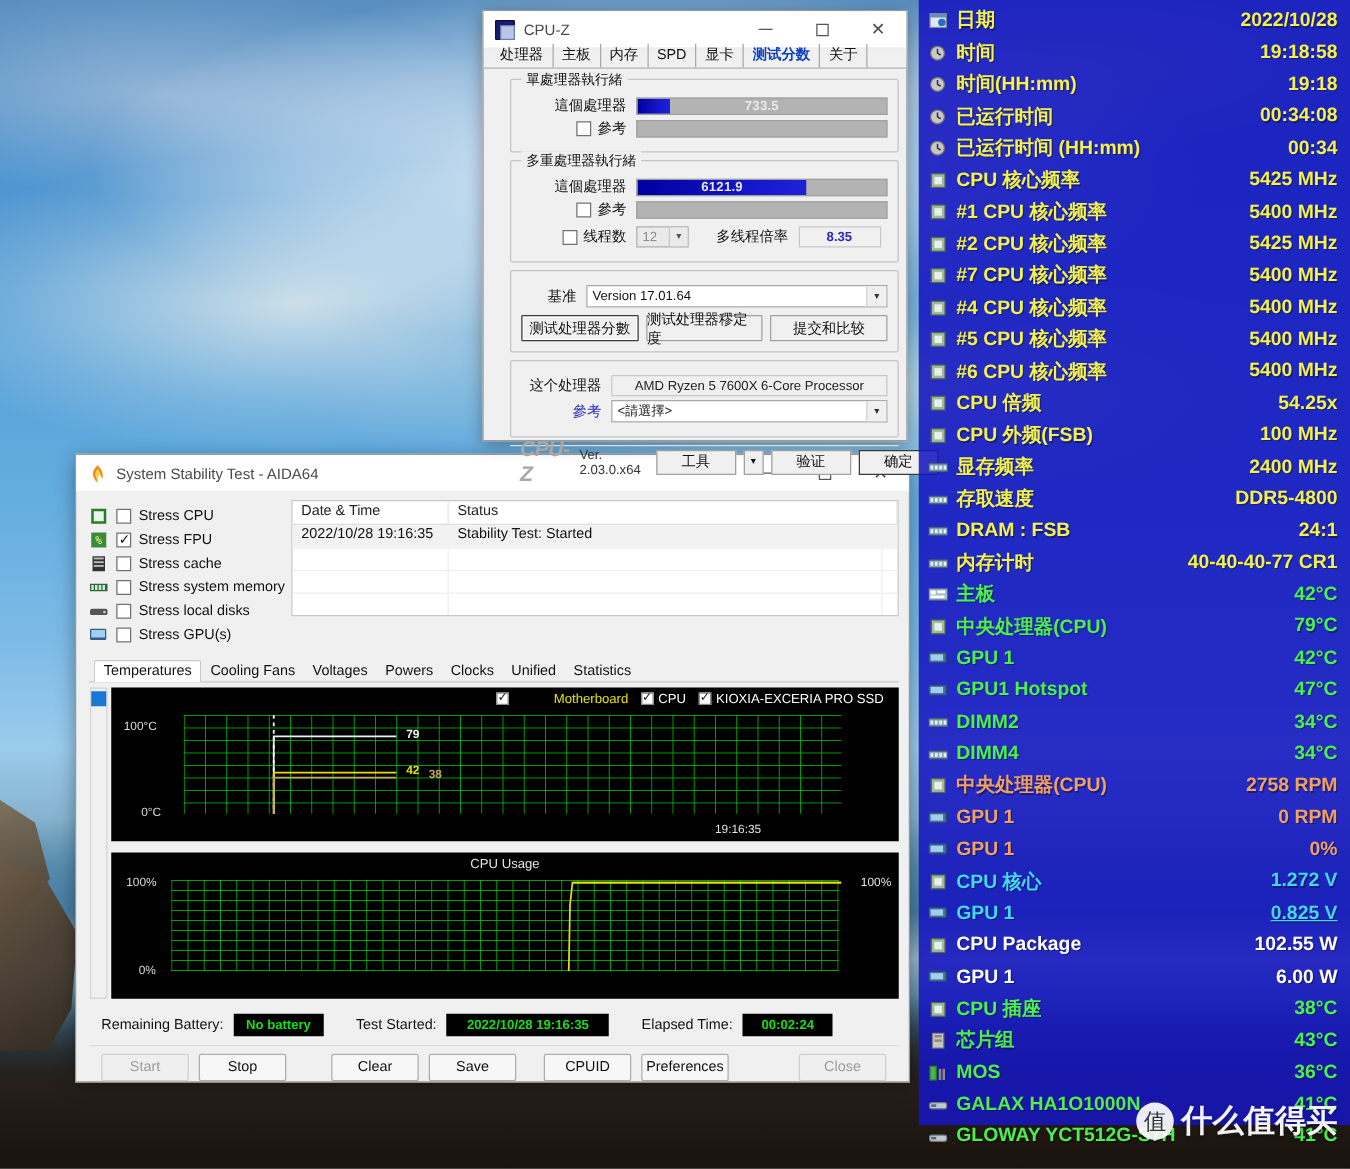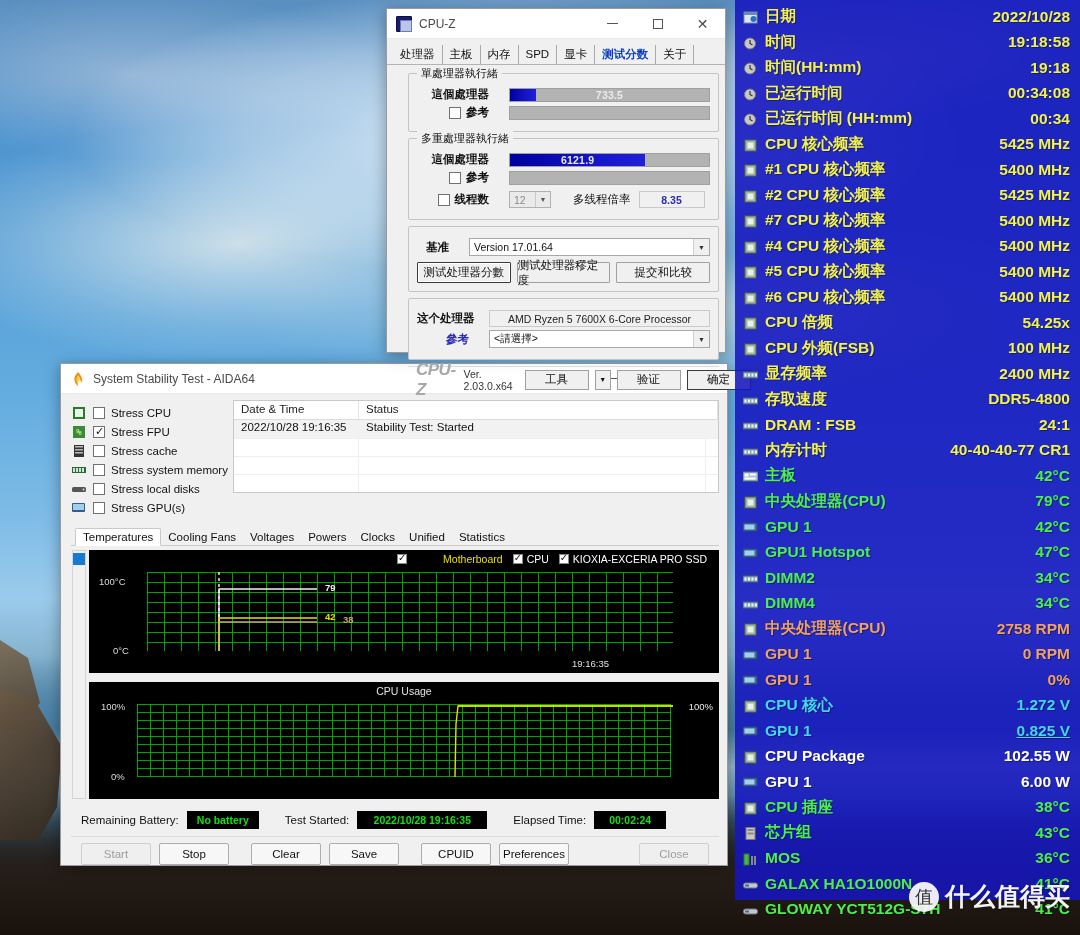--- a/index.html
+++ b/index.html
@@ -79,39 +79,39 @@
   #cpuz .titlebar { height: 30px; }
   #cpuz-icon {
     width: 16px; height: 16px; background: #1a1a6e; border: 1px solid #0d0d45;
     position: relative; border-radius: 1px;
   }
   #cpuz-icon::after {
     content:''; position:absolute; left:3px; top:3px; width:10px; height:10px;
     background:#b9c6e8; border:1px solid #6a7cb8;
   }
   .tabstrip {
-    display: flex; align-items: flex-end; height: 26px; padding: 4px 4px 0 6px;
+    display: flex; align-items: flex-end; height: 16px; padding: 4px 4px 0 6px;
     background:#f0f0f0; border-bottom:1px solid #b4b4b4; gap:0;
   }
   .tab {
     font-size: 11.5px; color:#111; padding: 2px 7px 3px 7px;
     border-right: 1px solid #a9a9a9; line-height: 14px; white-space:nowrap;
   }
   .tab.active { color:#0b3fbf; font-weight: bold; }
   .panel-body { padding: 4px 6px; margin-left: 15px; }
   .group {
     border: 1px solid #c4c4c4; border-radius: 2px; margin: 4px 0 6px 0;
     padding: 10px 8px 8px 8px; position: relative; background:#f0f0f0;
   }
   .group-title {
     position: absolute; top: -8px; left: 8px; background: #f0f0f0;
     padding: 0 4px; font-size: 11px; color:#111;
   }
   .row { display:flex; align-items:center; margin: 3px 0; }
-  .row-label { font-size: 11.5px; color:#111; width: 92px; text-align:right; padding-right: 20px; white-space: nowrap; font-weight: bold;}
+  .row-label { font-size: 11.5px; color:#111; width: 92px; text-align:right; padding-right: 8px; white-space: nowrap;}
   .bar {
     flex: 1 1 auto; height: 14px; background: #b3b3b3;
     border: 1px solid #a0a0a0; position: relative; overflow:hidden;
   }
   .bar .fill { position:absolute; left:0; top:0; bottom:0; background: linear-gradient(to right,#00009e,#1414c8 60%, #2020d8); }
   .bar .bartext {
     position:absolute; inset:0; display:flex; align-items:center; justify-content:center;
     font-size: 10.5px; font-weight: bold; color:#eaeaea; letter-spacing: .2px;
   }
   .bar.empty { background:#b3b3b3; }
@@ -493,21 +493,21 @@
         <span class="ss-box">No battery</span>
         <span class="ss-label">Test Started:</span>
         <span class="ss-box" style="min-width:130px;">2022/10/28 19:16:35</span>
         <span class="ss-label">Elapsed Time:</span>
         <span class="ss-box" style="min-width:72px;">00:02:24</span>
       </div>
 
       <div class="btnbar">
         <div class="abtn disabled">Start</div>
         <div class="abtn">Stop</div>
-        <div class="abtn" style="margin-left:14px;text-align:right;">Clear</div>
+        <div class="abtn" style="margin-left:28px;text-align:right;">Clear</div>
         <div class="abtn">Save</div>
         <div class="abtn" style="margin-left:14px;">CPUID</div>
         <div class="abtn">Preferences</div>
         <div class="spacer"></div>
         <div class="abtn disabled">Close</div>
       </div>
     </div>
   </div>
 
   <div class="win" id="cpuz">

